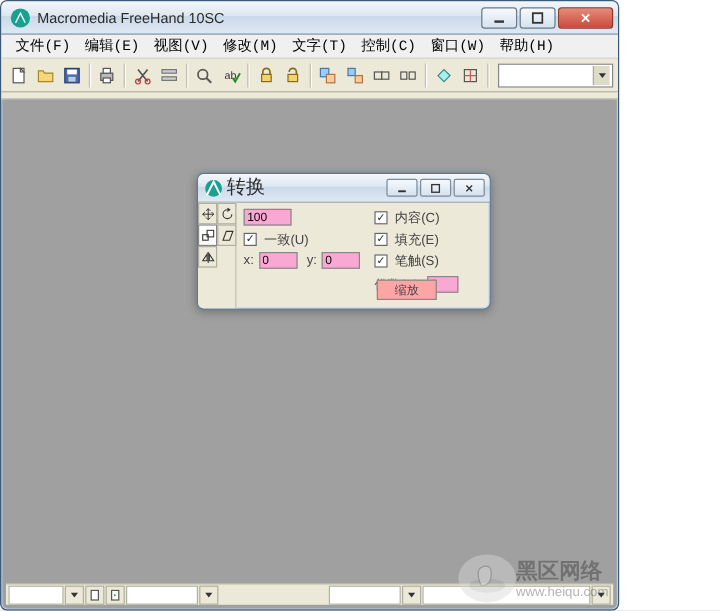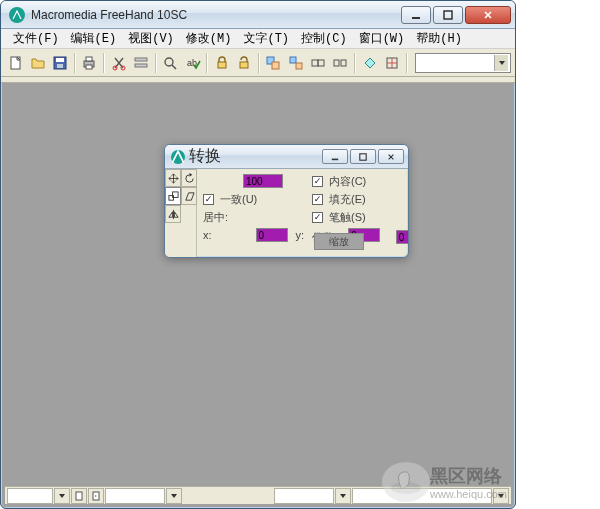--- a/index.html
+++ b/index.html
@@ -104,28 +104,28 @@
     display: grid; grid-template-columns: 16px 16px; grid-auto-rows: 18px;
   }
   .dlg-tool { border: 1px solid #b0b0a0; background: #ece9d8; display:flex;align-items:center;justify-content:center; }
   .dlg-tool.sel { background: #fff; border-color: #888; }
   .dlg-tool svg { width: 11px; height: 11px; }
 
   .dlg-main { flex: 1; padding: 4px 6px; position: relative; }
   .row { display: flex; align-items: center; margin-bottom: 2px; gap: 4px; height: 16px; }
   .row label { white-space: nowrap; }
   .row input[type=text] {
-    height: 14px; font-size: 10px; border: 1px solid #888; padding: 0 2px; background: #a21caf; margin-left: 40px;
+    height: 14px; font-size: 10px; border: 1px solid #888; padding: 0 2px; background: #f9a8d4;
   }
   .chk { width: 11px; height: 11px; border: 1px solid #666; background: #fff;
     display: inline-flex; align-items: center; justify-content: center; margin-right: 2px; }
   .chk.on::after { content: "✓"; font-size: 9px; line-height: 1; color: #222; }
   .dlg-col2 { position: absolute; left: 115px; top: 4px; }
   .dlg-btn {
-    width: 50px; height: 17px; border: 1px solid #888; background: #a3a3a3;
+    width: 50px; height: 17px; border: 1px solid #888; background: #fca5a5;
     font-size: 10px; display: flex; align-items: center; justify-content: center;
     position: absolute; left: 117px; top: 64px;
   }
 
   
   .watermark {
     position: absolute; right: 8px; bottom: 6px; display: flex; align-items: center;
     opacity: .45; font-size: 18px; font-weight: 700; color: #3a3a3a; gap: 0;
     pointer-events: none;
   }
@@ -388,23 +388,20 @@
             </svg>
           </div>
       </div>
       <div class="dlg-main">
         <div class="row">
           <input type="text" style="width: 40px;" value="100">
         </div>
         <div class="row">
           <span class="chk on"></span>
           <label>一致(U)</label>
-        </div>
-        <div class="row">
-          <label>居中:</label>
         </div>
         <div class="row">
           <label>x:</label>
           <input type="text" style="width: 32px;" value="0">
           <label style="margin-left:4px">y:</label>
           <input type="text" style="width: 32px;" value="0">
         </div>
 
         <div class="dlg-col2">
           <div class="row">

